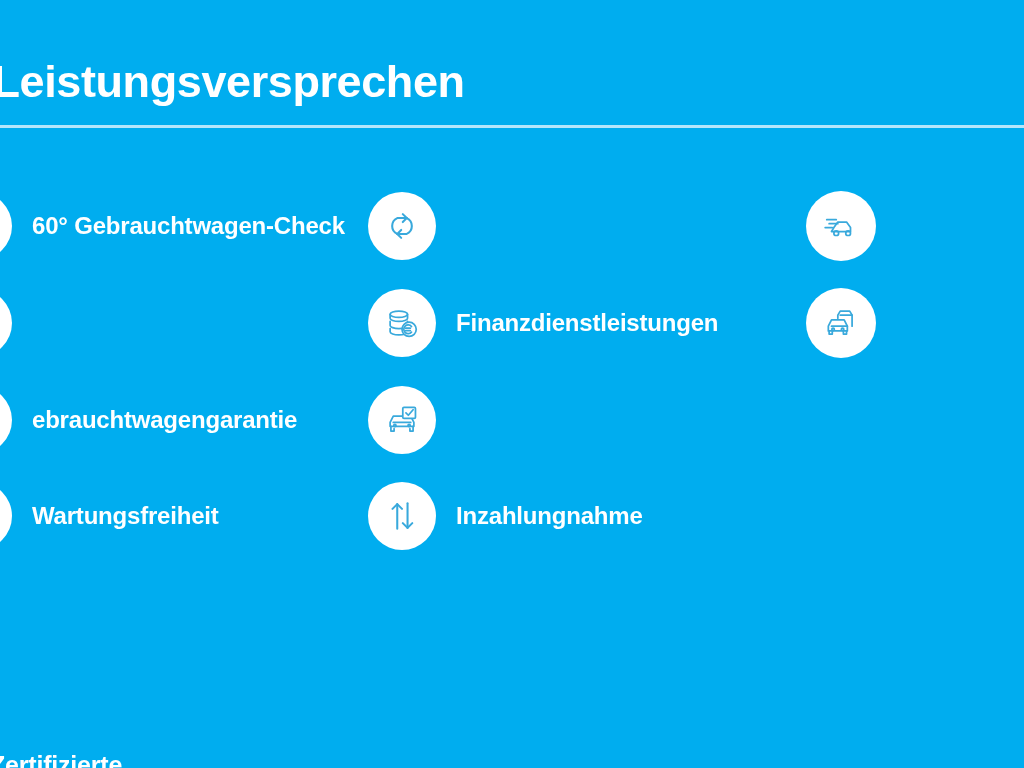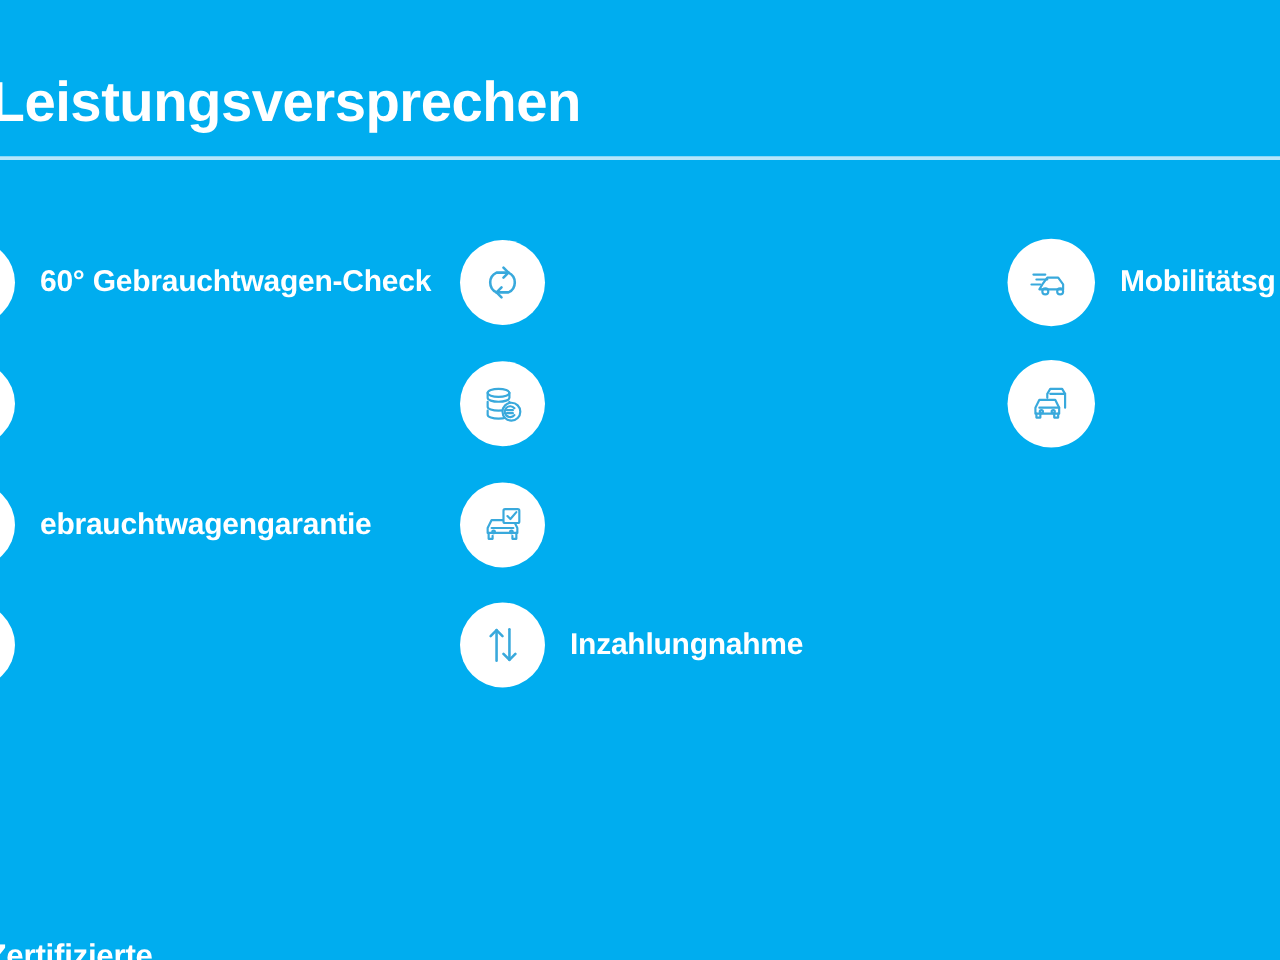--- a/index.html
+++ b/index.html
@@ -174,20 +174,21 @@
         <div class="badge">
           
         </div>
         <div class="item-label">ebrauchtwagengarantie</div>
       </div>
 
       <div class="row row-3">
         <div class="badge">
           
         </div>
+        <div class="item-label">Wartungsfreiheit</div>
       </div>
 
     </div>
 
     <div class="col col-mid">
 
       <div class="row row-0">
         <div class="badge">
           <svg viewBox="0 0 48 48" fill="none" stroke="#39A9DC" stroke-width="2.6" stroke-linecap="round" stroke-linejoin="round">
             <path d="M30 14 a11 11 0 0 1 0 20 H18"></path>
@@ -204,20 +205,21 @@
             <ellipse cx="20" cy="13" rx="11" ry="4"></ellipse>
             <path d="M9 13 v5 c0 2.2 4.9 4 11 4 s11-1.8 11-4 v-5"></path>
             <path d="M9 22 v5 c0 2.2 4.9 4 11 4 s11-1.8 11-4 v-5"></path>
             <path d="M9 31 v4 c0 2.2 4.9 4 11 4 s11-1.8 11-4 v-4"></path>
             <circle cx="33" cy="32" r="9" fill="#ffffff"></circle>
             <path d="M36 28.5 a5.5 5.5 0 1 0 0 7"></path>
             <line x1="28.5" y1="30.5" x2="34.5" y2="30.5"></line>
             <line x1="28.5" y1="33.5" x2="34.5" y2="33.5"></line>
           </svg>
         </div>
+        <div class="item-label">Finanzdienstleistungen</div>
       </div>
 
       <div class="row row-2">
         <div class="badge">
           <svg viewBox="0 0 48 48" fill="none" stroke="#39A9DC" stroke-width="2.2" stroke-linecap="round" stroke-linejoin="round">
             <path d="M10 32 v6 h4 v-3"></path>
             <path d="M38 32 v6 h-4 v-3"></path>
             <path d="M9 32 v-5 l4-8 h22 l4 8 v5 z"></path>
             <line x1="13" y1="27" x2="35" y2="27"></line>
             <circle cx="15" cy="31" r="1.4"></circle>
@@ -248,21 +250,20 @@
         <div class="badge">
           <svg viewBox="0 0 48 48" fill="none" stroke="#39A9DC" stroke-width="2.2" stroke-linecap="round" stroke-linejoin="round">
             <line x1="6" y1="16" x2="18" y2="16"></line>
             <line x1="9" y1="21" x2="20" y2="21"></line>
             <path d="M12 31 h24 v-5 l-5-7 h-11 l-5 7 z"></path>
             <circle cx="18" cy="33" r="3"></circle>
             <circle cx="33" cy="33" r="3"></circle>
             <line x1="4" y1="26" x2="13" y2="26"></line>
           </svg>
         </div>
-        <div class="item-label">Mobilitätsg</div>
       </div>
 
       <div class="row row-1">
         <div class="badge">
           <svg viewBox="0 0 48 48" fill="none" stroke="#39A9DC" stroke-width="2.2" stroke-linecap="round" stroke-linejoin="round">
             <path d="M20 18 v-4 l3-5 h12 l3 5 v14"></path>
             <line x1="23" y1="14" x2="38" y2="14"></line>
             <path d="M8 34 v-6 l4-8 h16 l4 8 v6 z"></path>
             <line x1="12" y1="28" x2="32" y2="28"></line>
             <circle cx="14" cy="32" r="1.6"></circle>

